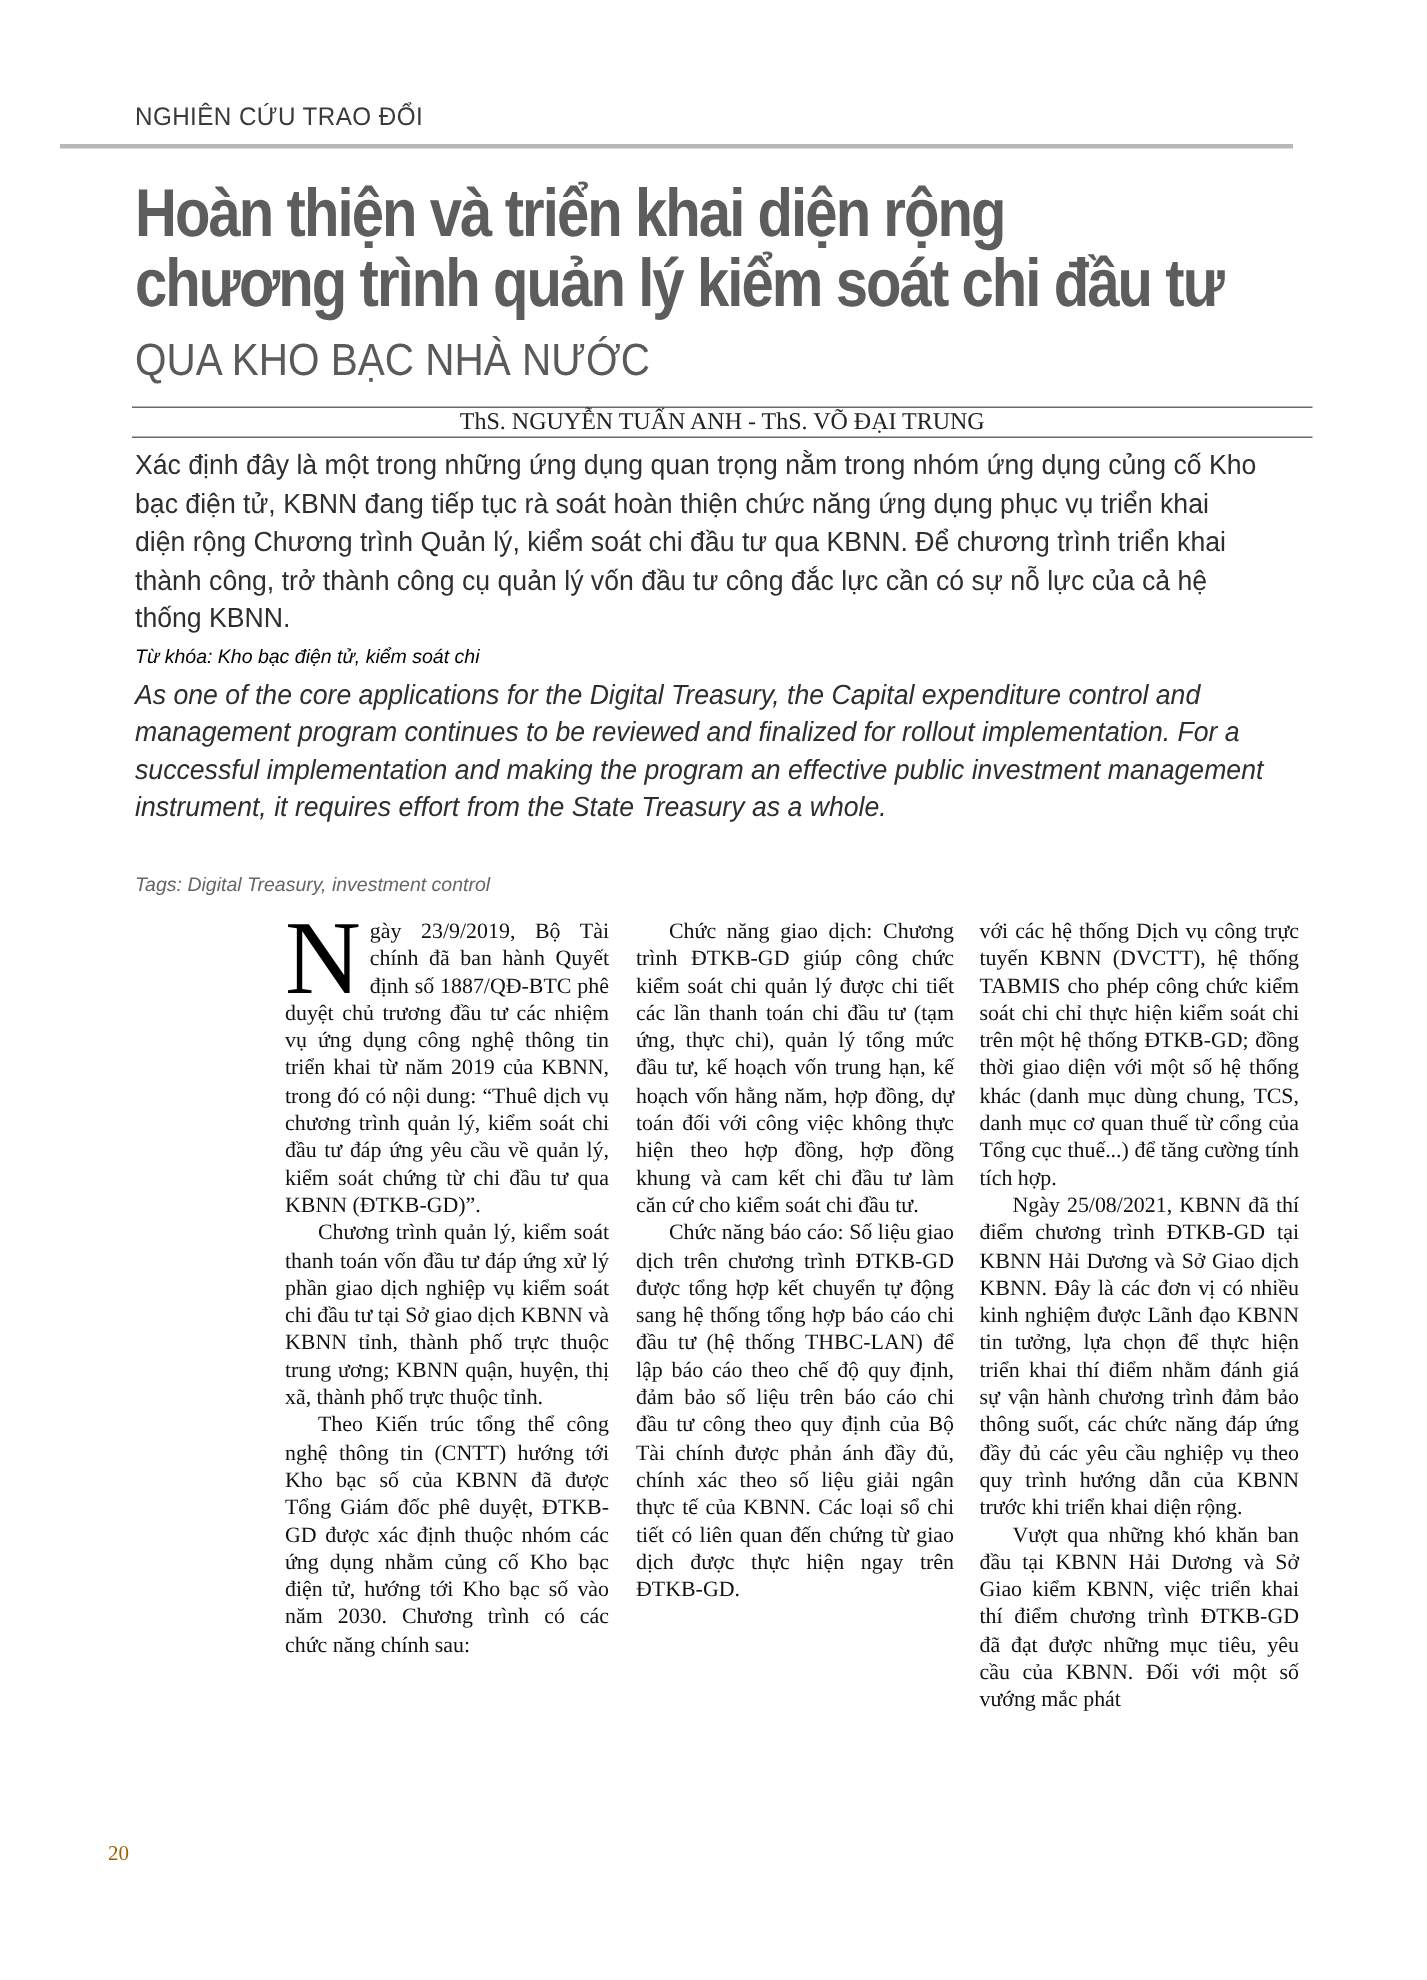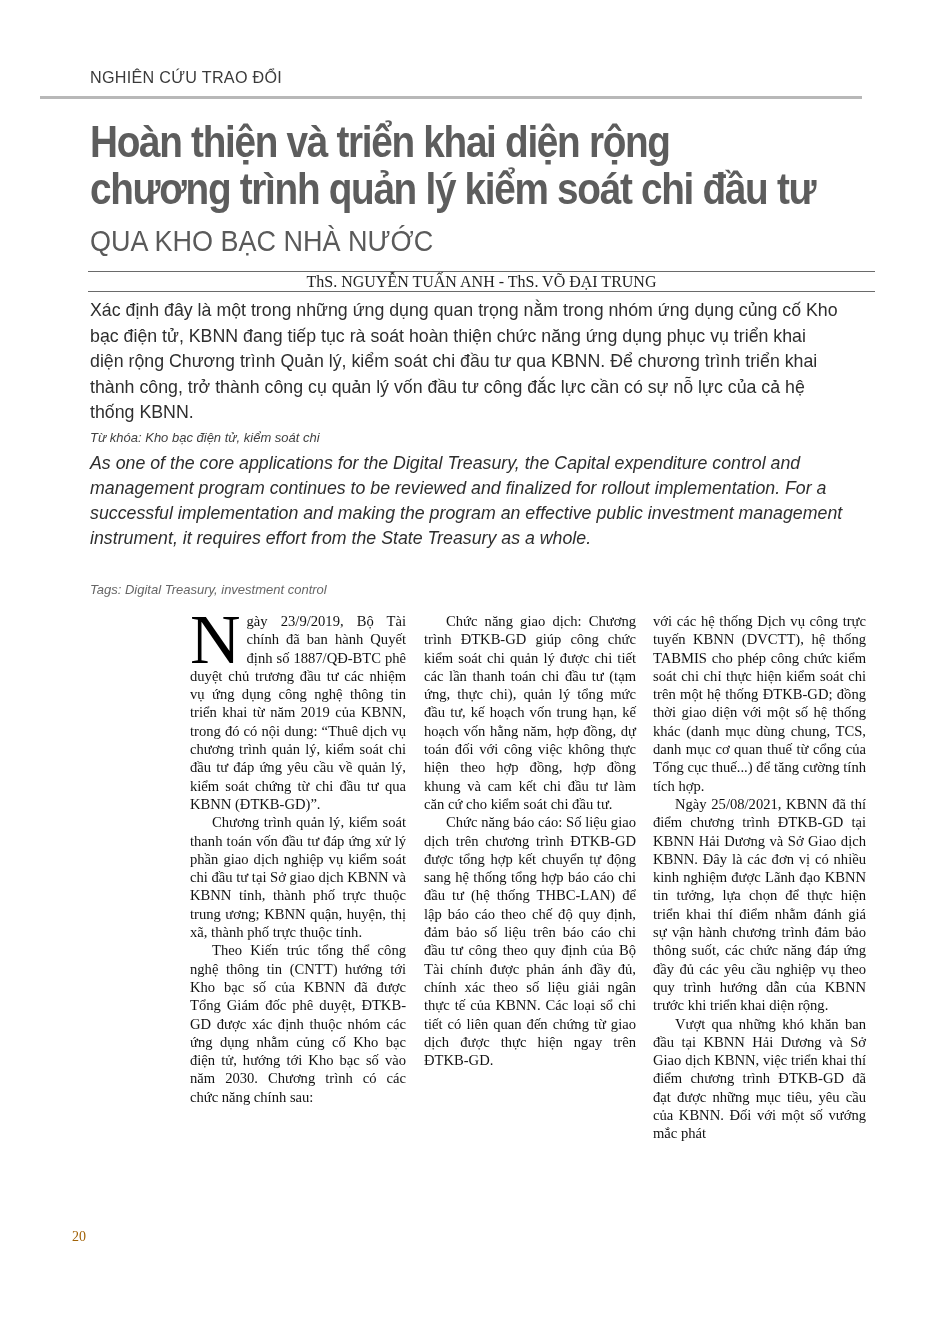--- a/index.html
+++ b/index.html
@@ -33,21 +33,21 @@
       font-family: "Liberation Serif", serif; font-size: 16px; color: #222;
     }
 
     .abstract-vi {
       position: absolute; left: 90px; top: 297px; width: 780px;
       font-family: "Liberation Sans", sans-serif; font-size: 18.5px; line-height: 25.5px;
       color: #2e2e2e; transform: scaleX(0.96); transform-origin: left top;
     }
     .keywords-vi {
       position: absolute; left: 90px; top: 430px;
-      font-family: "Liberation Sans", sans-serif; font-style: italic; font-size: 13px; color: #404040;
+      font-family: "Liberation Sans", sans-serif; font-style: italic; font-size: 13px; color: #000000;
     }
     .abstract-en {
       position: absolute; left: 90px; top: 450px; width: 790px;
       font-family: "Liberation Sans", sans-serif; font-style: italic; font-size: 18.5px; line-height: 25px;
       color: #2e2e2e; transform: scaleX(0.96); transform-origin: left top;
     }
     .tags-en {
       position: absolute; left: 90px; top: 582px;
       font-family: "Liberation Sans", sans-serif; font-style: italic; font-size: 13px; color: #666;
     }
@@ -102,16 +102,16 @@
 </div>
 
 <div class="col col2">
   <p>Chức năng giao dịch: Chương trình ĐTKB-GD giúp công chức kiểm soát chi quản lý được chi tiết các lần thanh toán chi đầu tư (tạm ứng, thực chi), quản lý tổng mức đầu tư, kế hoạch vốn trung hạn, kế hoạch vốn hằng năm, hợp đồng, dự toán đối với công việc không thực hiện theo hợp đồng, hợp đồng khung và cam kết chi đầu tư làm căn cứ cho kiểm soát chi đầu tư.</p>
   <p>Chức năng báo cáo: Số liệu giao dịch trên chương trình ĐTKB-GD được tổng hợp kết chuyển tự động sang hệ thống tổng hợp báo cáo chi đầu tư (hệ thống THBC-LAN) để lập báo cáo theo chế độ quy định, đảm bảo số liệu trên báo cáo chi đầu tư công theo quy định của Bộ Tài chính được phản ánh đầy đủ, chính xác theo số liệu giải ngân thực tế của KBNN. Các loại sổ chi tiết có liên quan đến chứng từ giao dịch được thực hiện ngay trên ĐTKB-GD.</p>
 </div>
 
 <div class="col col3">
   <p class="noindent">với các hệ thống Dịch vụ công trực tuyến KBNN (DVCTT), hệ thống TABMIS cho phép công chức kiểm soát chi chỉ thực hiện kiểm soát chi trên một hệ thống ĐTKB-GD; đồng thời giao diện với một số hệ thống khác (danh mục dùng chung, TCS, danh mục cơ quan thuế từ cổng của Tổng cục thuế...) để tăng cường tính tích hợp.</p>
   <p>Ngày 25/08/2021, KBNN đã thí điểm chương trình ĐTKB-GD tại KBNN Hải Dương và Sở Giao dịch KBNN. Đây là các đơn vị có nhiều kinh nghiệm được Lãnh đạo KBNN tin tưởng, lựa chọn để thực hiện triển khai thí điểm nhằm đánh giá sự vận hành chương trình đảm bảo thông suốt, các chức năng đáp ứng đầy đủ các yêu cầu nghiệp vụ theo quy trình hướng dẫn của KBNN trước khi triển khai diện rộng.</p>
-  <p>Vượt qua những khó khăn ban đầu tại KBNN Hải Dương và Sở Giao dịch KBNN, việc triển khai thí điểm chương trình ĐTKB-GD đã đạt được những mục tiêu, yêu cầu của KBNN. Đối với một số vướng mắc phát</p>
+  <p>Vượt qua những khó khăn ban đầu tại KBNN Hải Dương và Sở Giao kiểm KBNN, việc triển khai thí điểm chương trình ĐTKB-GD đã đạt được những mục tiêu, yêu cầu của KBNN. Đối với một số vướng mắc phát</p>
 </div>
 
 <div class="page-number">20</div>
 
 </body></html>

